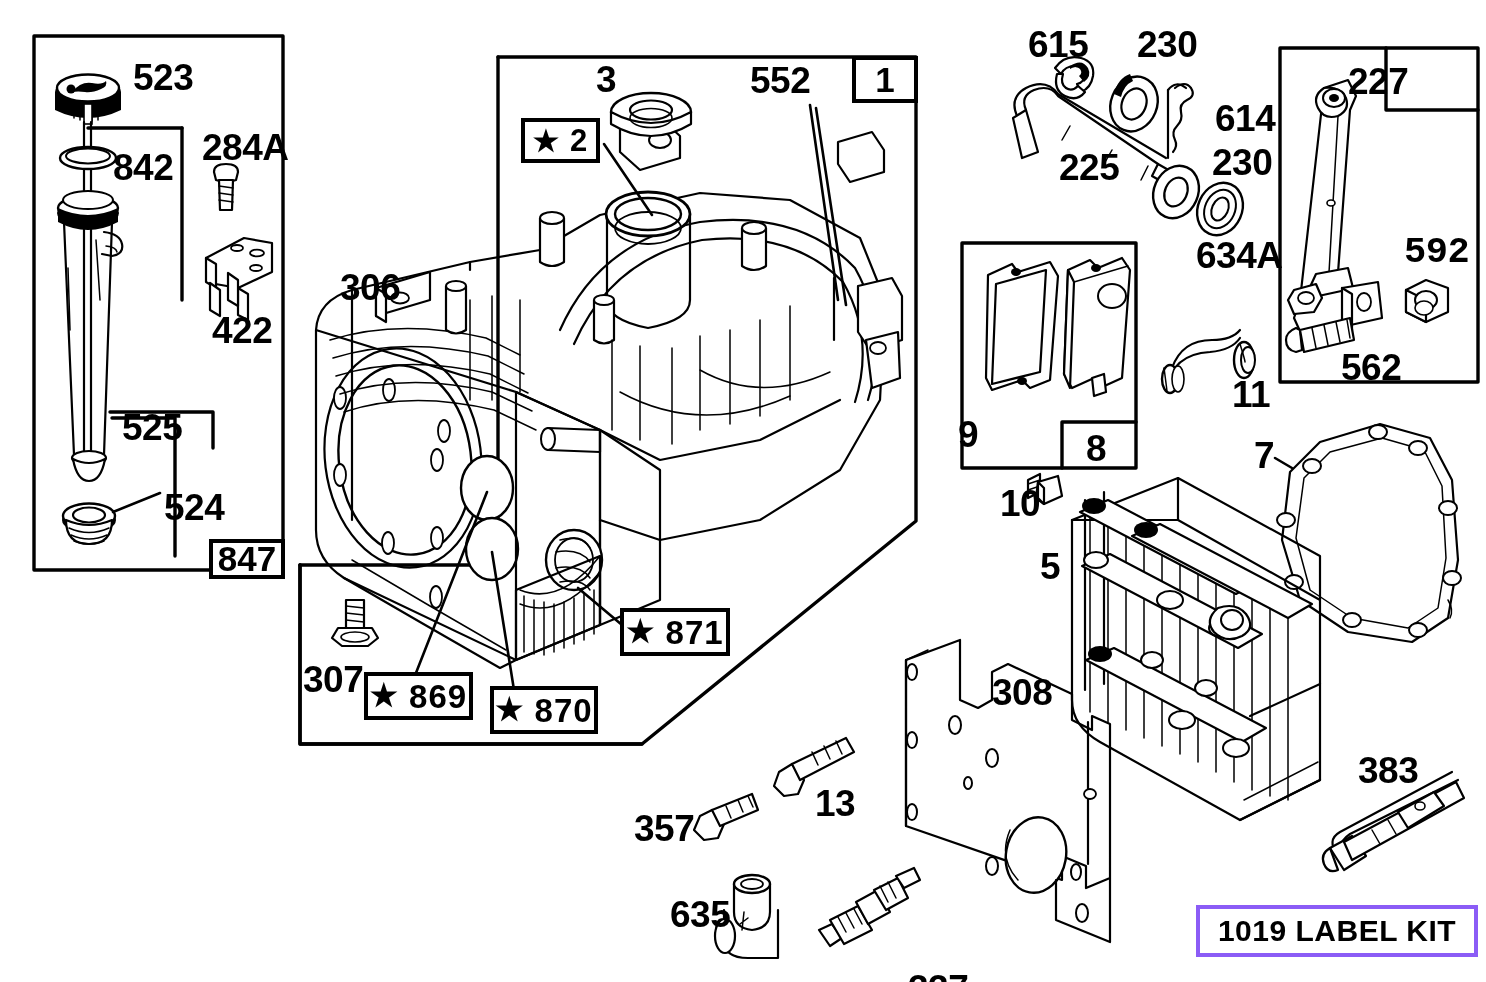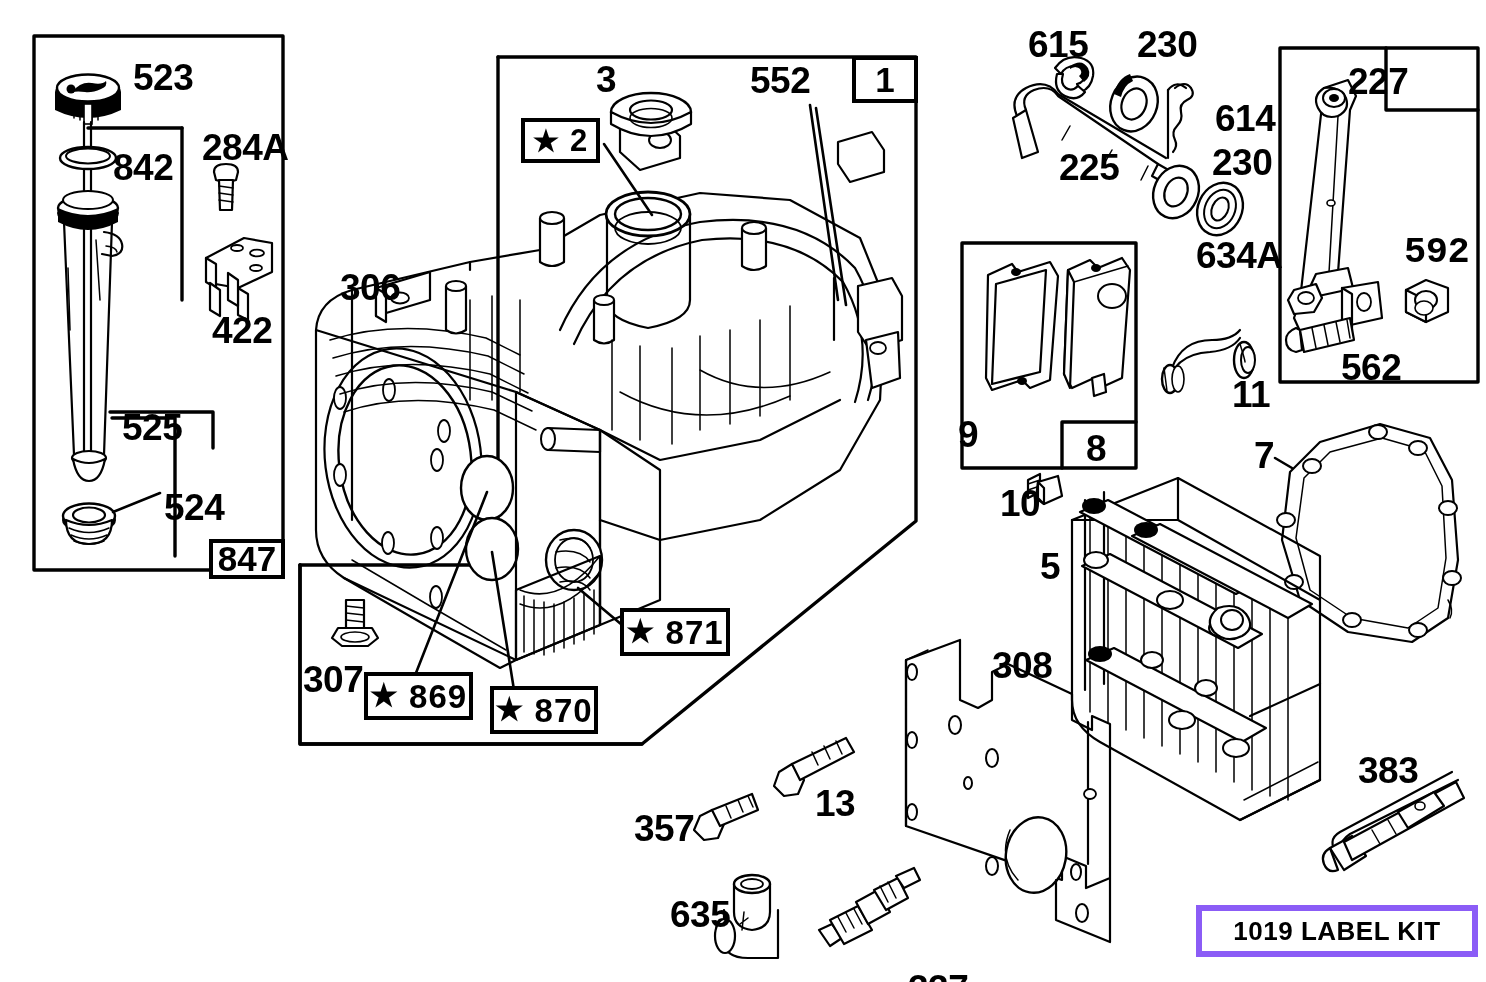--- a/index.html
+++ b/index.html
@@ -44,25 +44,25 @@
   .tagbox{
     position:absolute;
     border:4px solid #000;
     background:#fff;
     box-sizing:border-box;
     display:flex;align-items:center;justify-content:center;
     font-weight:bold;font-size:35px;color:#000;
   }
   .labelkit{
     position:absolute;
-    border:6px solid #8b5cf6;
+    border:4px solid #8b5cf6;
     background:#fff;
     box-sizing:border-box;
     display:flex;align-items:center;justify-content:center;
-    font-weight:bold;font-size:26px;color:#000;
+    font-weight:bold;font-size:30px;color:#000;
     letter-spacing:0.5px;
   }
   .star{font-size:0.95em;}
 </style>
 </head>
 <body>
 
 <div id="stage">
 
   <svg class="svg-layer" viewBox="0 0 1486 982" xmlns="http://www.w3.org/2000/svg">
@@ -518,21 +518,21 @@
   <div class="pn s1" style="left:1341px;top:349px;">562</div>
 
   <div class="pn s1" style="left:958px;top:416px;">9</div>
   <div class="pn s1" style="left:1086px;top:430px;">8</div>
   <div class="pn s1" style="left:1000px;top:485px;">10</div>
   <div class="pn s1" style="left:1232px;top:376px;">11</div>
 
   <div class="pn s1" style="left:1254px;top:437px;">7</div>
   <div class="pn s1" style="left:1040px;top:548px;">5</div>
 
-  <div class="pn s1" style="left:992px;top:647px;text-align:right;">308</div>
+  <div class="pn s1" style="left:992px;top:674px;text-align:right;">308</div>
   <div class="pn s1" style="left:815px;top:785px;">13</div>
   <div class="pn s1" style="left:634px;top:810px;">357</div>
   <div class="pn s1" style="left:670px;top:896px;">635</div>
   <div class="pn s1" style="left:908px;top:922px;margin-top:48px;">337</div>
   <div class="pn s1" style="left:1358px;top:752px;">383</div>
 
   <div class="labelkit" style="left:1196px;top:905px;width:282px;height:52px;">1019 LABEL KIT</div>
 
 </div>
 

